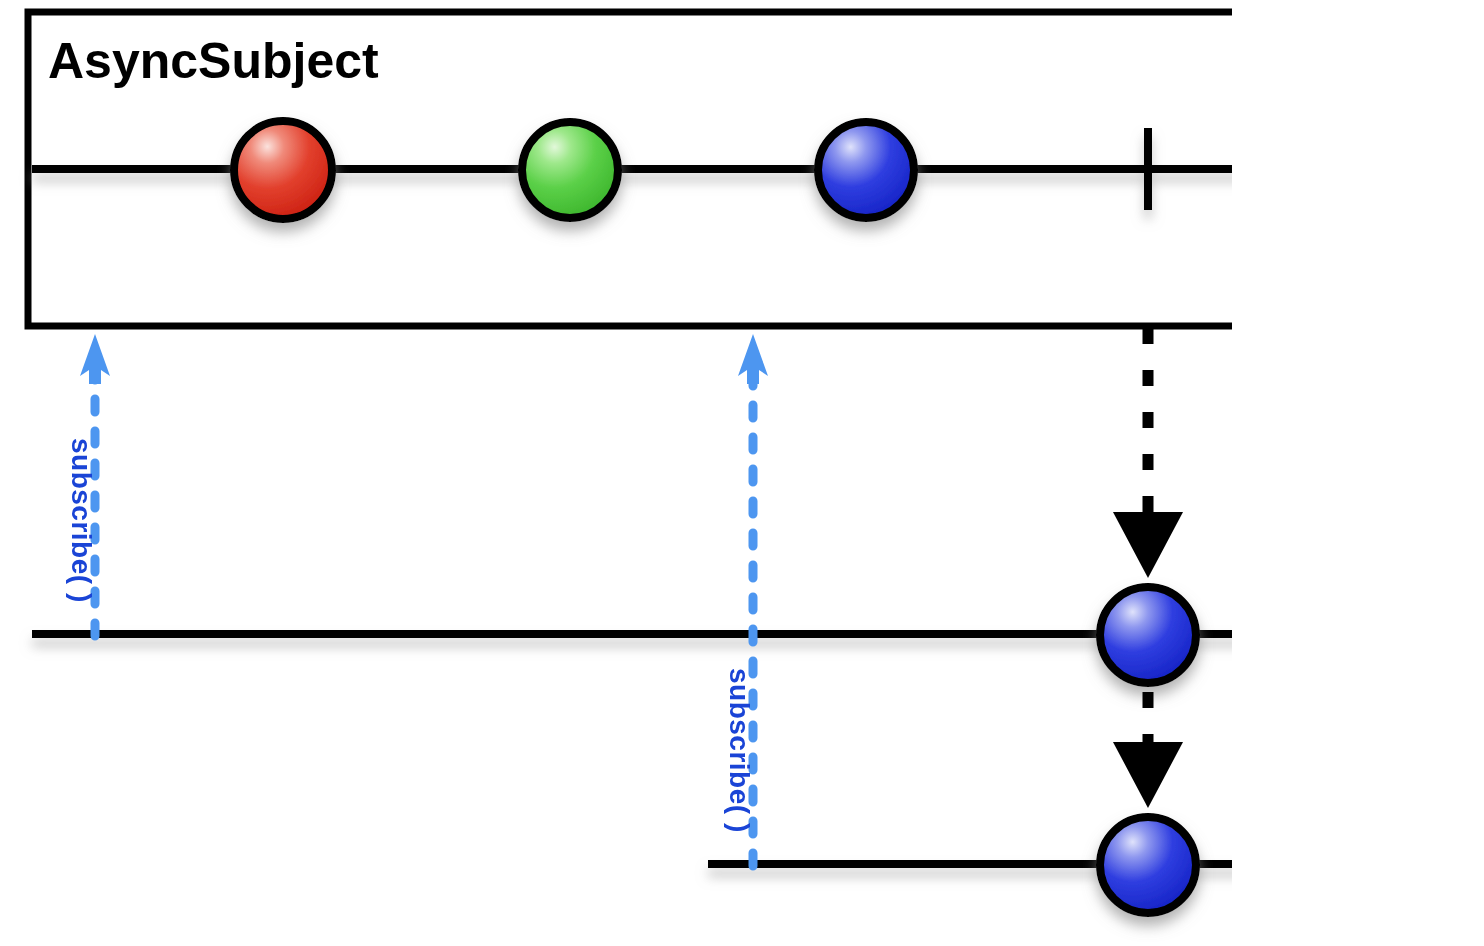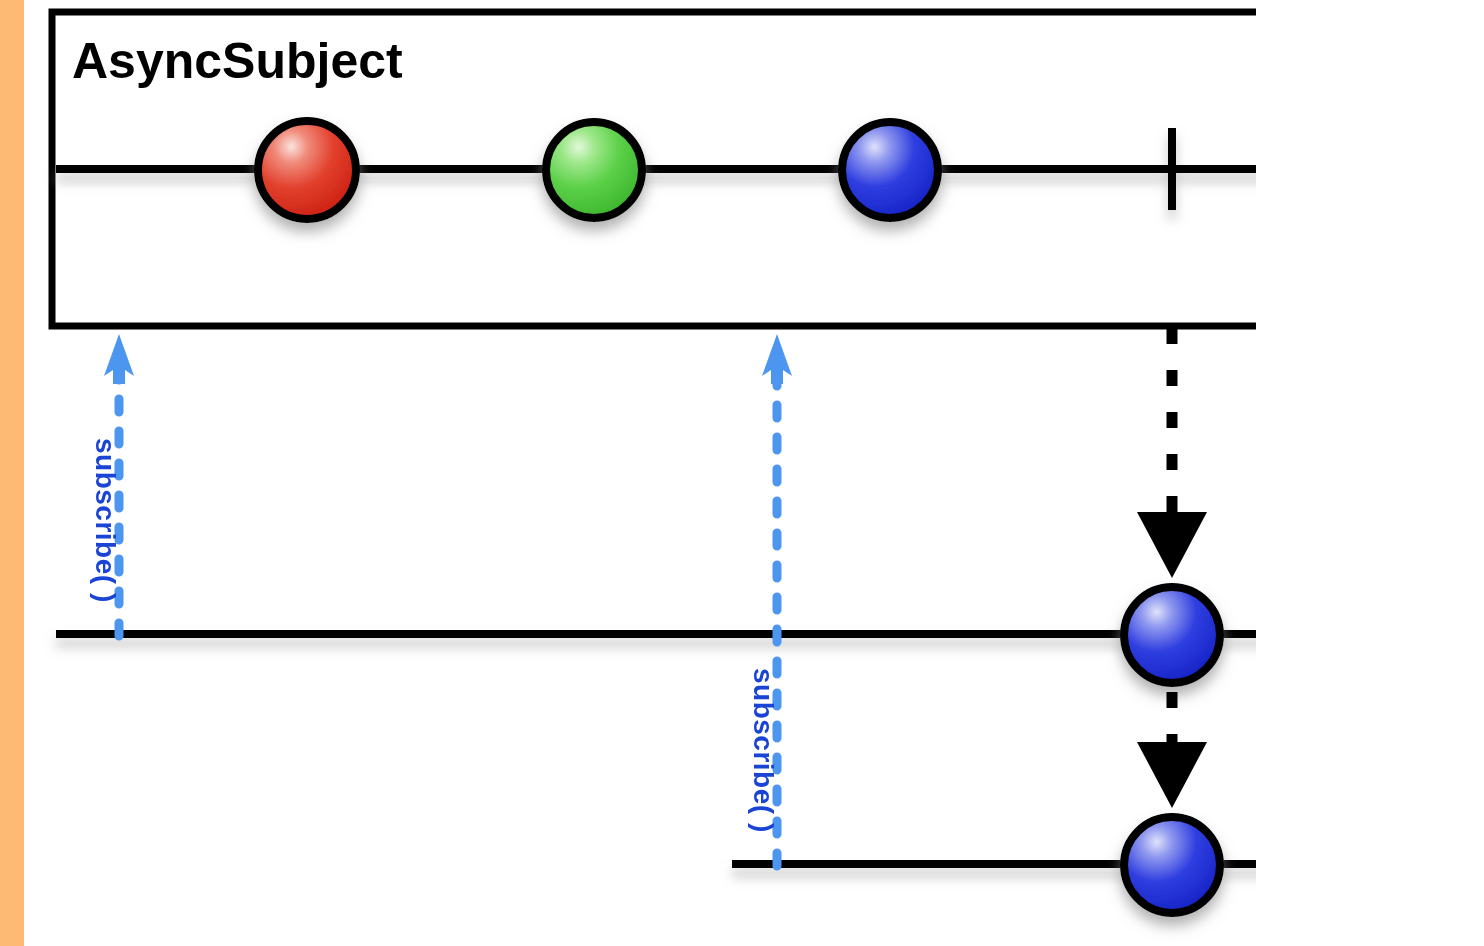--- a/index.html
+++ b/index.html
@@ -8,23 +8,22 @@
     padding: 0;
     background: #ffffff;
   }
   body {
     font-family: "Liberation Sans", sans-serif;
   }
   #stage {
     position: relative;
     width: 1232px;
     height: 946px;
-    background: #fdba74;
+    background: #7dd3fc;
     overflow: hidden;
-    padding-left: 24px;
   }
   #diagram {
     display: block;
     width: 1484px;
     height: 946px;
   }
   .diagram-title {
     font-family: "Liberation Sans", sans-serif;
     font-weight: bold;
     font-size: 50px;

